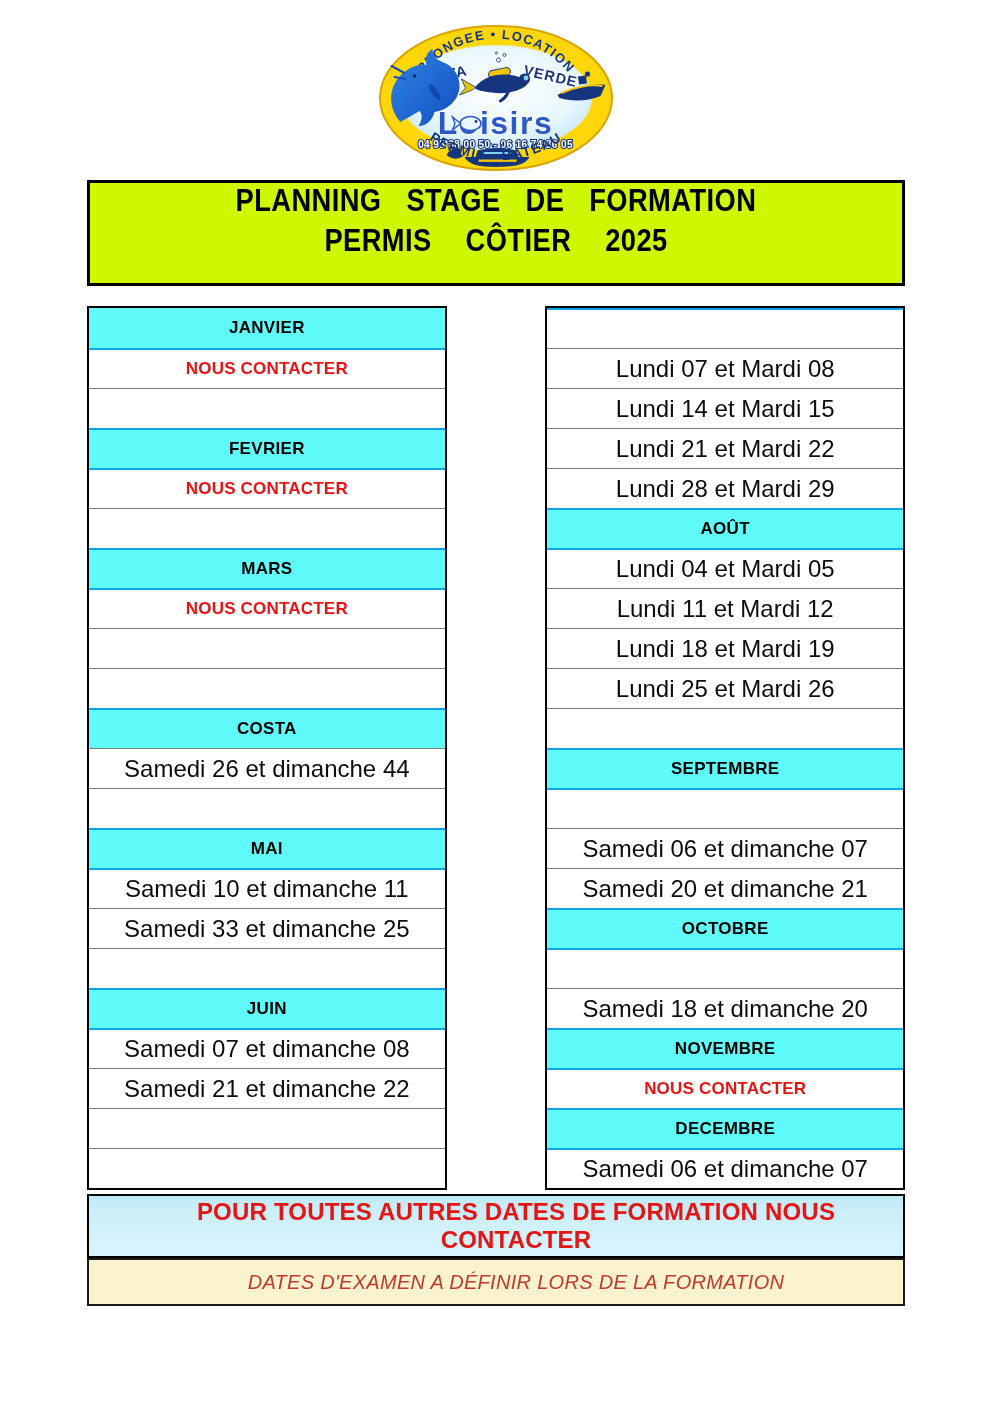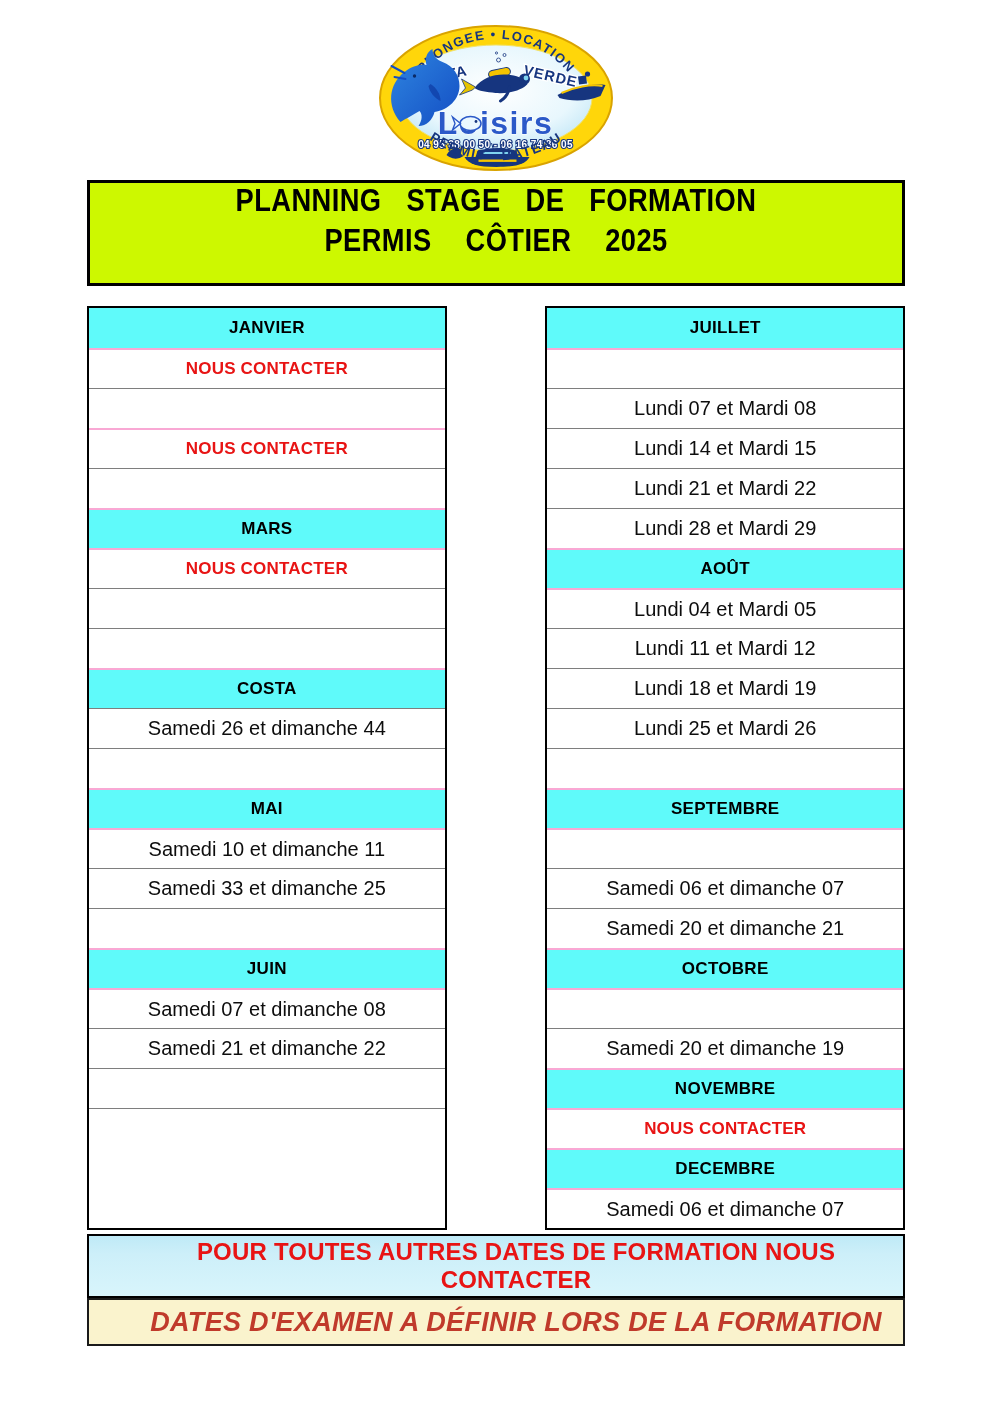--- a/index.html
+++ b/index.html
@@ -30,25 +30,25 @@
 
   
   .sched{display:flex;margin-top:20px;gap:44px;}
   .col{
     box-sizing:border-box;width:403px;border:2px solid #000;background:#fff;
   }
   .col-spacer{width:12px;background:#fff;}
   .cell{
     box-sizing:border-box;height:40px;
     display:flex;align-items:center;justify-content:center;
-    font-size:20px;color:#0d0d0d;background:#fff;
+    font-size:24px;color:#0d0d0d;background:#fff;
     overflow:hidden;white-space:nowrap;
   }
   .cell.bt-thin{border-top:1px solid #7e7e7e;}
-  .cell.bt-heavy{border-top:2px solid #f9a8d4;}
+  .cell.bt-heavy{border-top:2px solid #0ea5e9;}
   .cell-month{
     background:var(--header-cyan,#5FFAFA);
     font-weight:bold;font-size:17px;letter-spacing:.3px;color:#000;
   }
   .cell-contact{
     color:var(--alert-red,#E81414);font-weight:bold;font-size:17px;letter-spacing:.2px;
   }
 
   
   .band{
@@ -57,21 +57,21 @@
     padding-left:40px;
   }
   .band-contact{
     margin-top:4px;height:64px;border:2px solid #000;
     background:linear-gradient(180deg,#bfeaf7 0%, var(--band-blue,#CDEFF9) 30%, #d8f5fc 100%);
     color:var(--alert-red,#E81414);font-weight:bold;font-size:24px;letter-spacing:.2px;
   }
   .band-exam{
     height:48px;border:2px solid #1a1a1a;border-top-width:2px;
     background:var(--band-yellow,#FAF3CD);
-    color:var(--exam-red,#C03A2B);font-weight:bold;font-style:italic;font-size:27px;
+    color:var(--exam-red,#C03A2B);font-weight:normal;font-style:italic;font-size:20px;
     letter-spacing:.3px;
   }
 </style>
 </head>
 <body>
 
 <div class="content">
 
   <div class="logo-wrap">
     <svg viewBox="0 0 235 148" width="236" height="148">
@@ -154,20 +154,21 @@
   <div class="title-box">
     <span class="title-line l1">PLANNING STAGE DE FORMATION</span>
     <span class="title-line l2">PERMIS CÔTIER 2025</span>
   </div>
 
   <div class="sched">
     <div class="col" id="col-left">
         <div class="cell cell-month">JANVIER</div>
         <div class="cell cell-contact bt-heavy">NOUS CONTACTER</div>
         <div class="cell cell-empty bt-thin"></div>
+        <div class="cell cell-month bt-heavy">FEVRIER</div>
         <div class="cell cell-contact bt-heavy">NOUS CONTACTER</div>
         <div class="cell cell-empty bt-thin"></div>
         <div class="cell cell-month bt-heavy">MARS</div>
         <div class="cell cell-contact bt-heavy">NOUS CONTACTER</div>
         <div class="cell cell-empty bt-thin"></div>
         <div class="cell cell-empty bt-thin"></div>
         <div class="cell cell-month bt-heavy">COSTA</div>
         <div class="cell cell-date bt-thin">Samedi 26 et dimanche 44</div>
         <div class="cell cell-empty bt-thin"></div>
         <div class="cell cell-month bt-heavy">MAI</div>
@@ -175,39 +176,38 @@
         <div class="cell cell-date bt-thin">Samedi 33 et dimanche 25</div>
         <div class="cell cell-empty bt-thin"></div>
         <div class="cell cell-month bt-heavy">JUIN</div>
         <div class="cell cell-date bt-heavy">Samedi 07 et dimanche 08</div>
         <div class="cell cell-date bt-thin">Samedi 21 et dimanche 22</div>
         <div class="cell cell-empty bt-thin"></div>
         <div class="cell cell-empty bt-thin"></div>
       </div>
     <div class="col-spacer"></div>
     <div class="col" id="col-right">
-        <div class="cell cell-month">JUILLET</div>
         <div class="cell cell-empty bt-heavy"></div>
         <div class="cell cell-date bt-thin">Lundi 07 et Mardi 08</div>
         <div class="cell cell-date bt-thin">Lundi 14 et Mardi 15</div>
         <div class="cell cell-date bt-thin">Lundi 21 et Mardi 22</div>
         <div class="cell cell-date bt-thin">Lundi 28 et Mardi 29</div>
         <div class="cell cell-month bt-heavy">AOÛT</div>
         <div class="cell cell-date bt-heavy">Lundi 04 et Mardi 05</div>
         <div class="cell cell-date bt-thin">Lundi 11 et Mardi 12</div>
         <div class="cell cell-date bt-thin">Lundi 18 et Mardi 19</div>
         <div class="cell cell-date bt-thin">Lundi 25 et Mardi 26</div>
         <div class="cell cell-empty bt-thin"></div>
         <div class="cell cell-month bt-heavy">SEPTEMBRE</div>
         <div class="cell cell-empty bt-heavy"></div>
         <div class="cell cell-date bt-thin">Samedi 06 et dimanche 07</div>
         <div class="cell cell-date bt-thin">Samedi 20 et dimanche 21</div>
         <div class="cell cell-month bt-heavy">OCTOBRE</div>
         <div class="cell cell-empty bt-heavy"></div>
-        <div class="cell cell-date bt-thin">Samedi 20 et dimanche 19</div>
+        <div class="cell cell-date bt-thin">Samedi 18 et dimanche 20</div>
         <div class="cell cell-month bt-heavy">NOVEMBRE</div>
         <div class="cell cell-contact bt-heavy">NOUS CONTACTER</div>
         <div class="cell cell-month bt-heavy">DECEMBRE</div>
         <div class="cell cell-date bt-heavy">Samedi 06 et dimanche 07</div>
       </div>
   </div>
 
   <div class="band band-contact">POUR TOUTES AUTRES DATES DE FORMATION NOUS CONTACTER</div>
   <div class="band band-exam">DATES D'EXAMEN A DÉFINIR LORS DE LA FORMATION</div>
 

